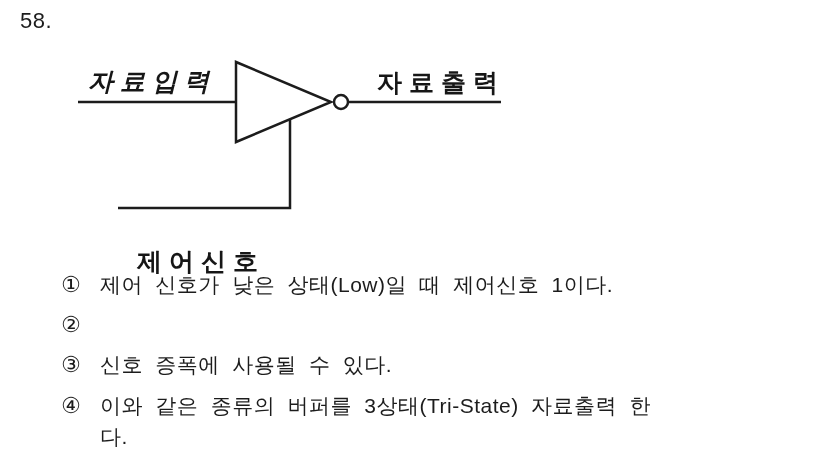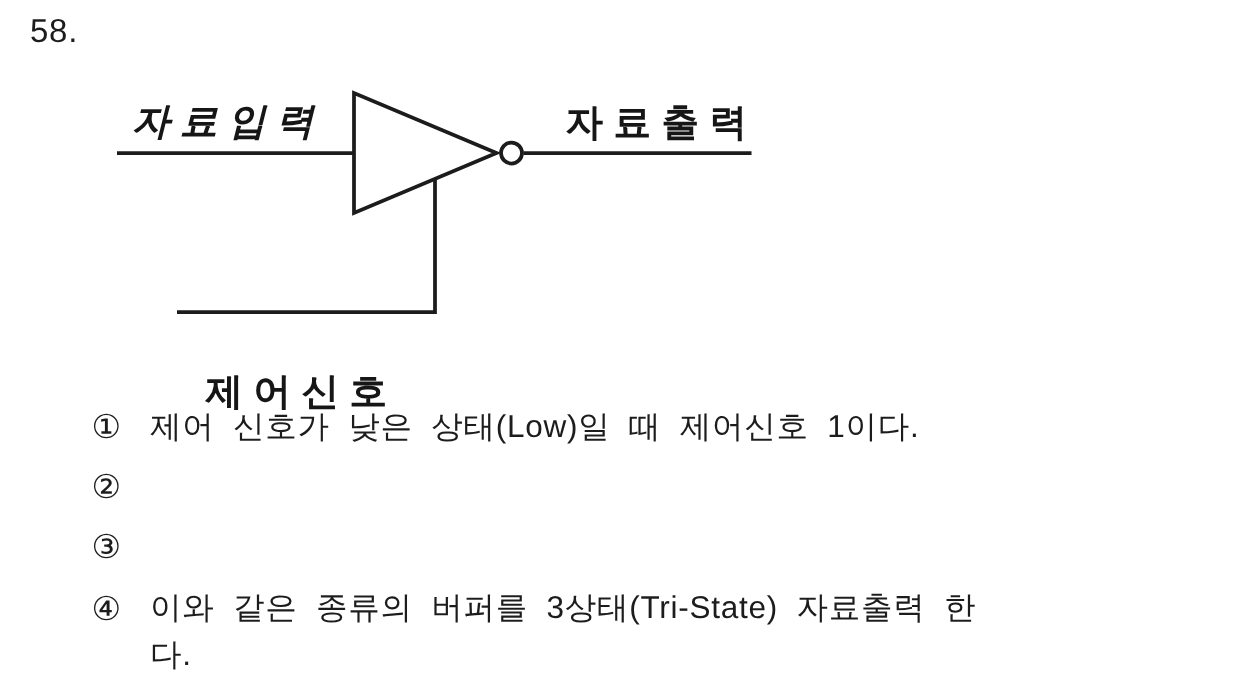--- a/index.html
+++ b/index.html
@@ -106,20 +106,21 @@
   <div class="options">
     <div class="option-row option-1">
       <span class="option-marker">①</span>
       <span class="option-text">제어 신호가 낮은 상태(Low)일 때 제어신호 1이다.</span>
     </div>
     <div class="option-row option-2">
       <span class="option-marker">②</span>
     </div>
     <div class="option-row option-3">
       <span class="option-marker">③</span>
+      <span class="option-text">신호 증폭에 사용될 수 있다.</span>
     </div>
     <div class="option-row option-4">
       <span class="option-marker">④</span>
       <span class="option-text">이와 같은 종류의 버퍼를 3상태(Tri-State) 자료출력 한
 다.</span>
     </div>
   </div>
 
 </div>
 

